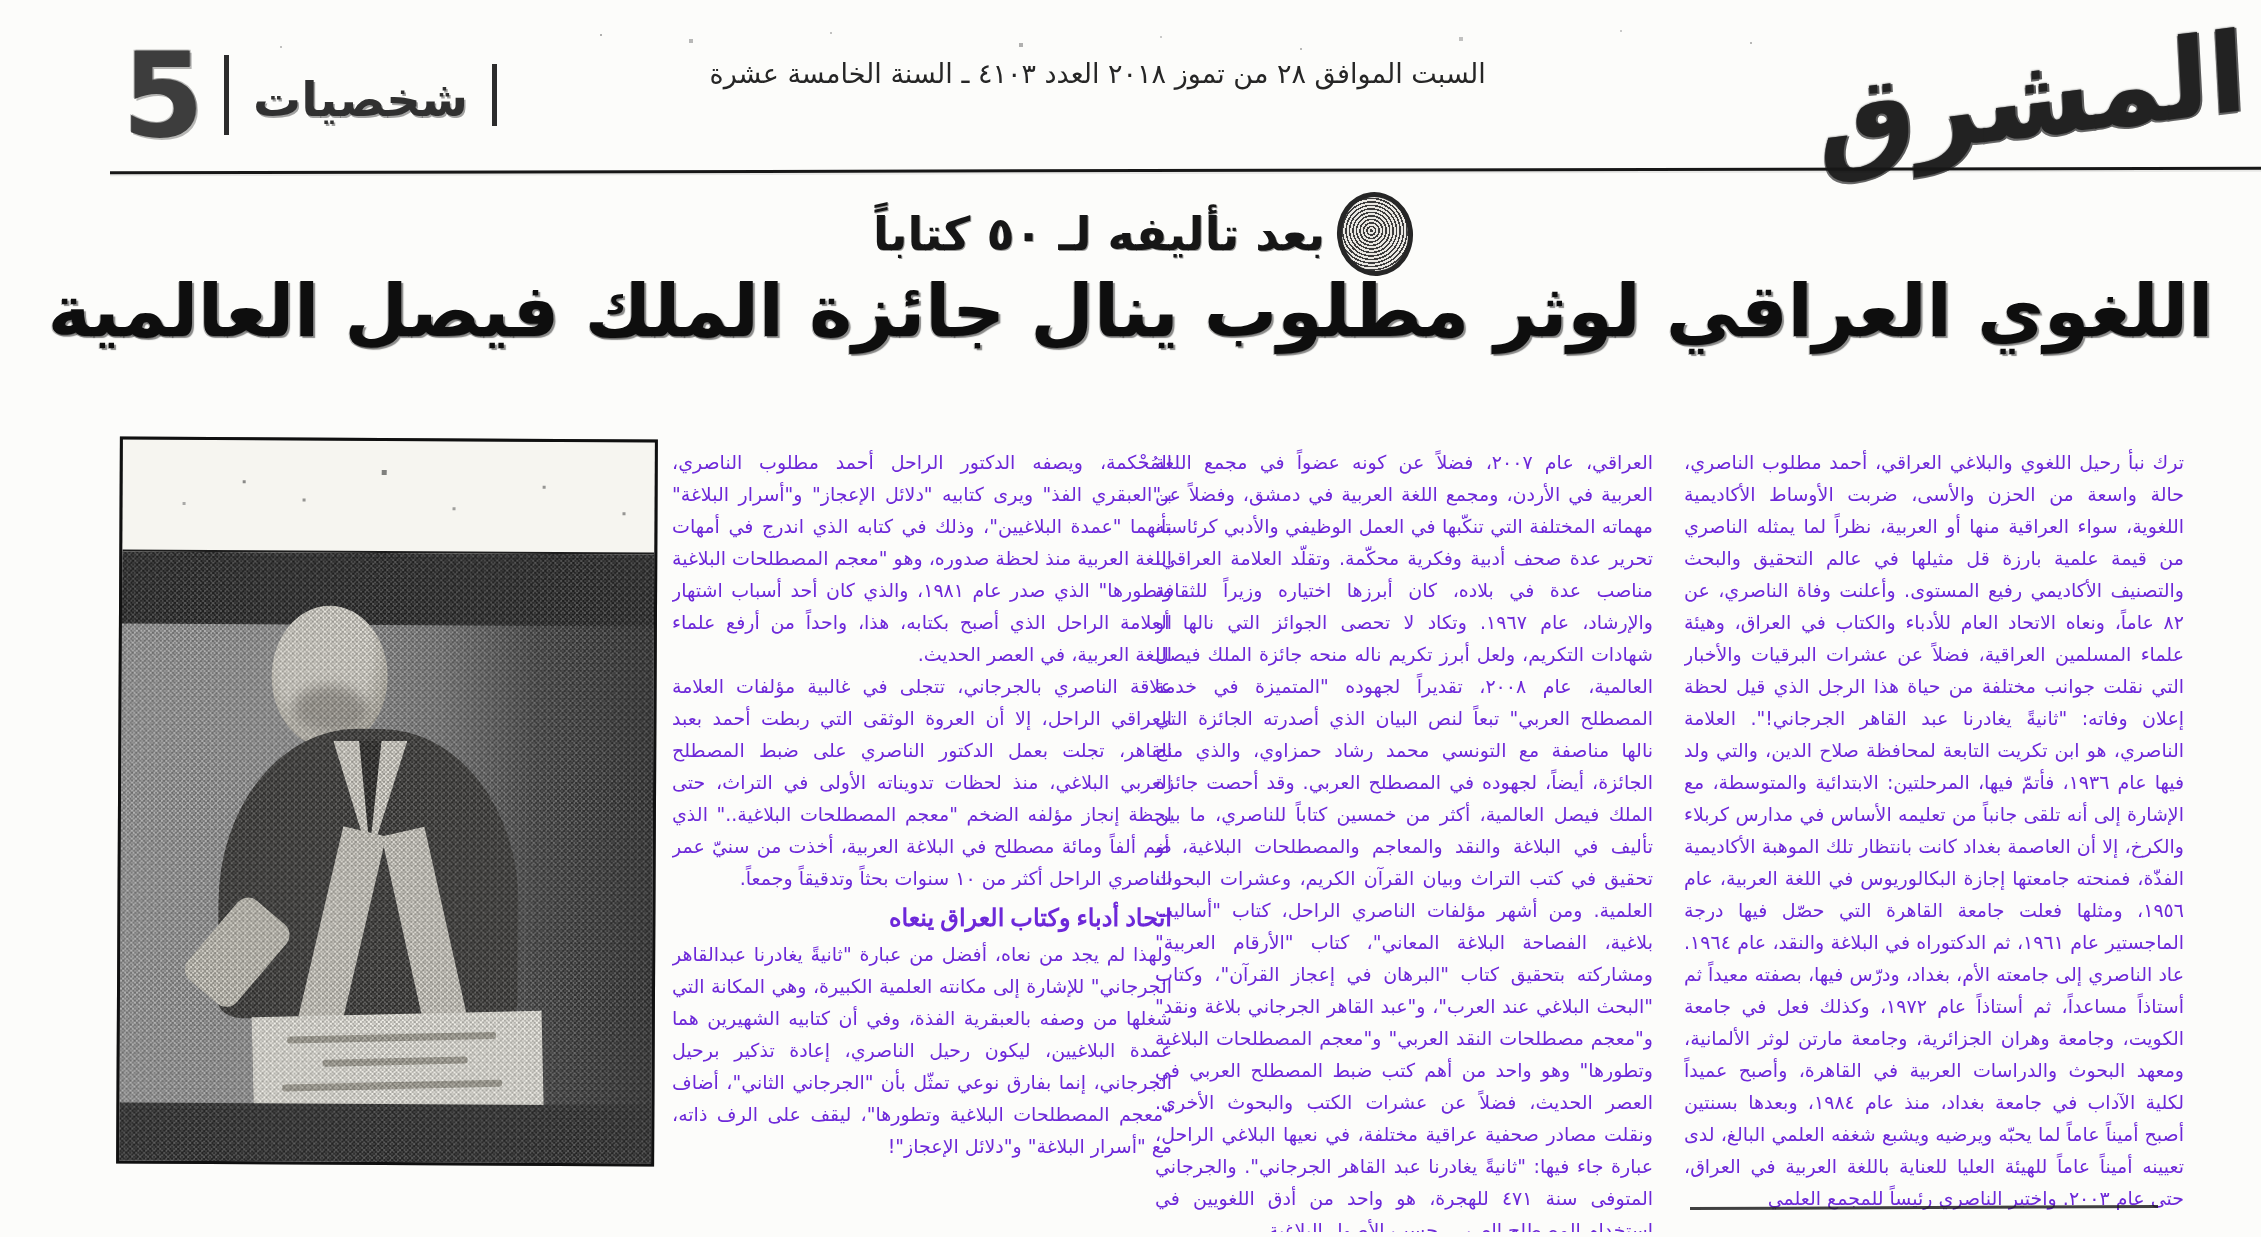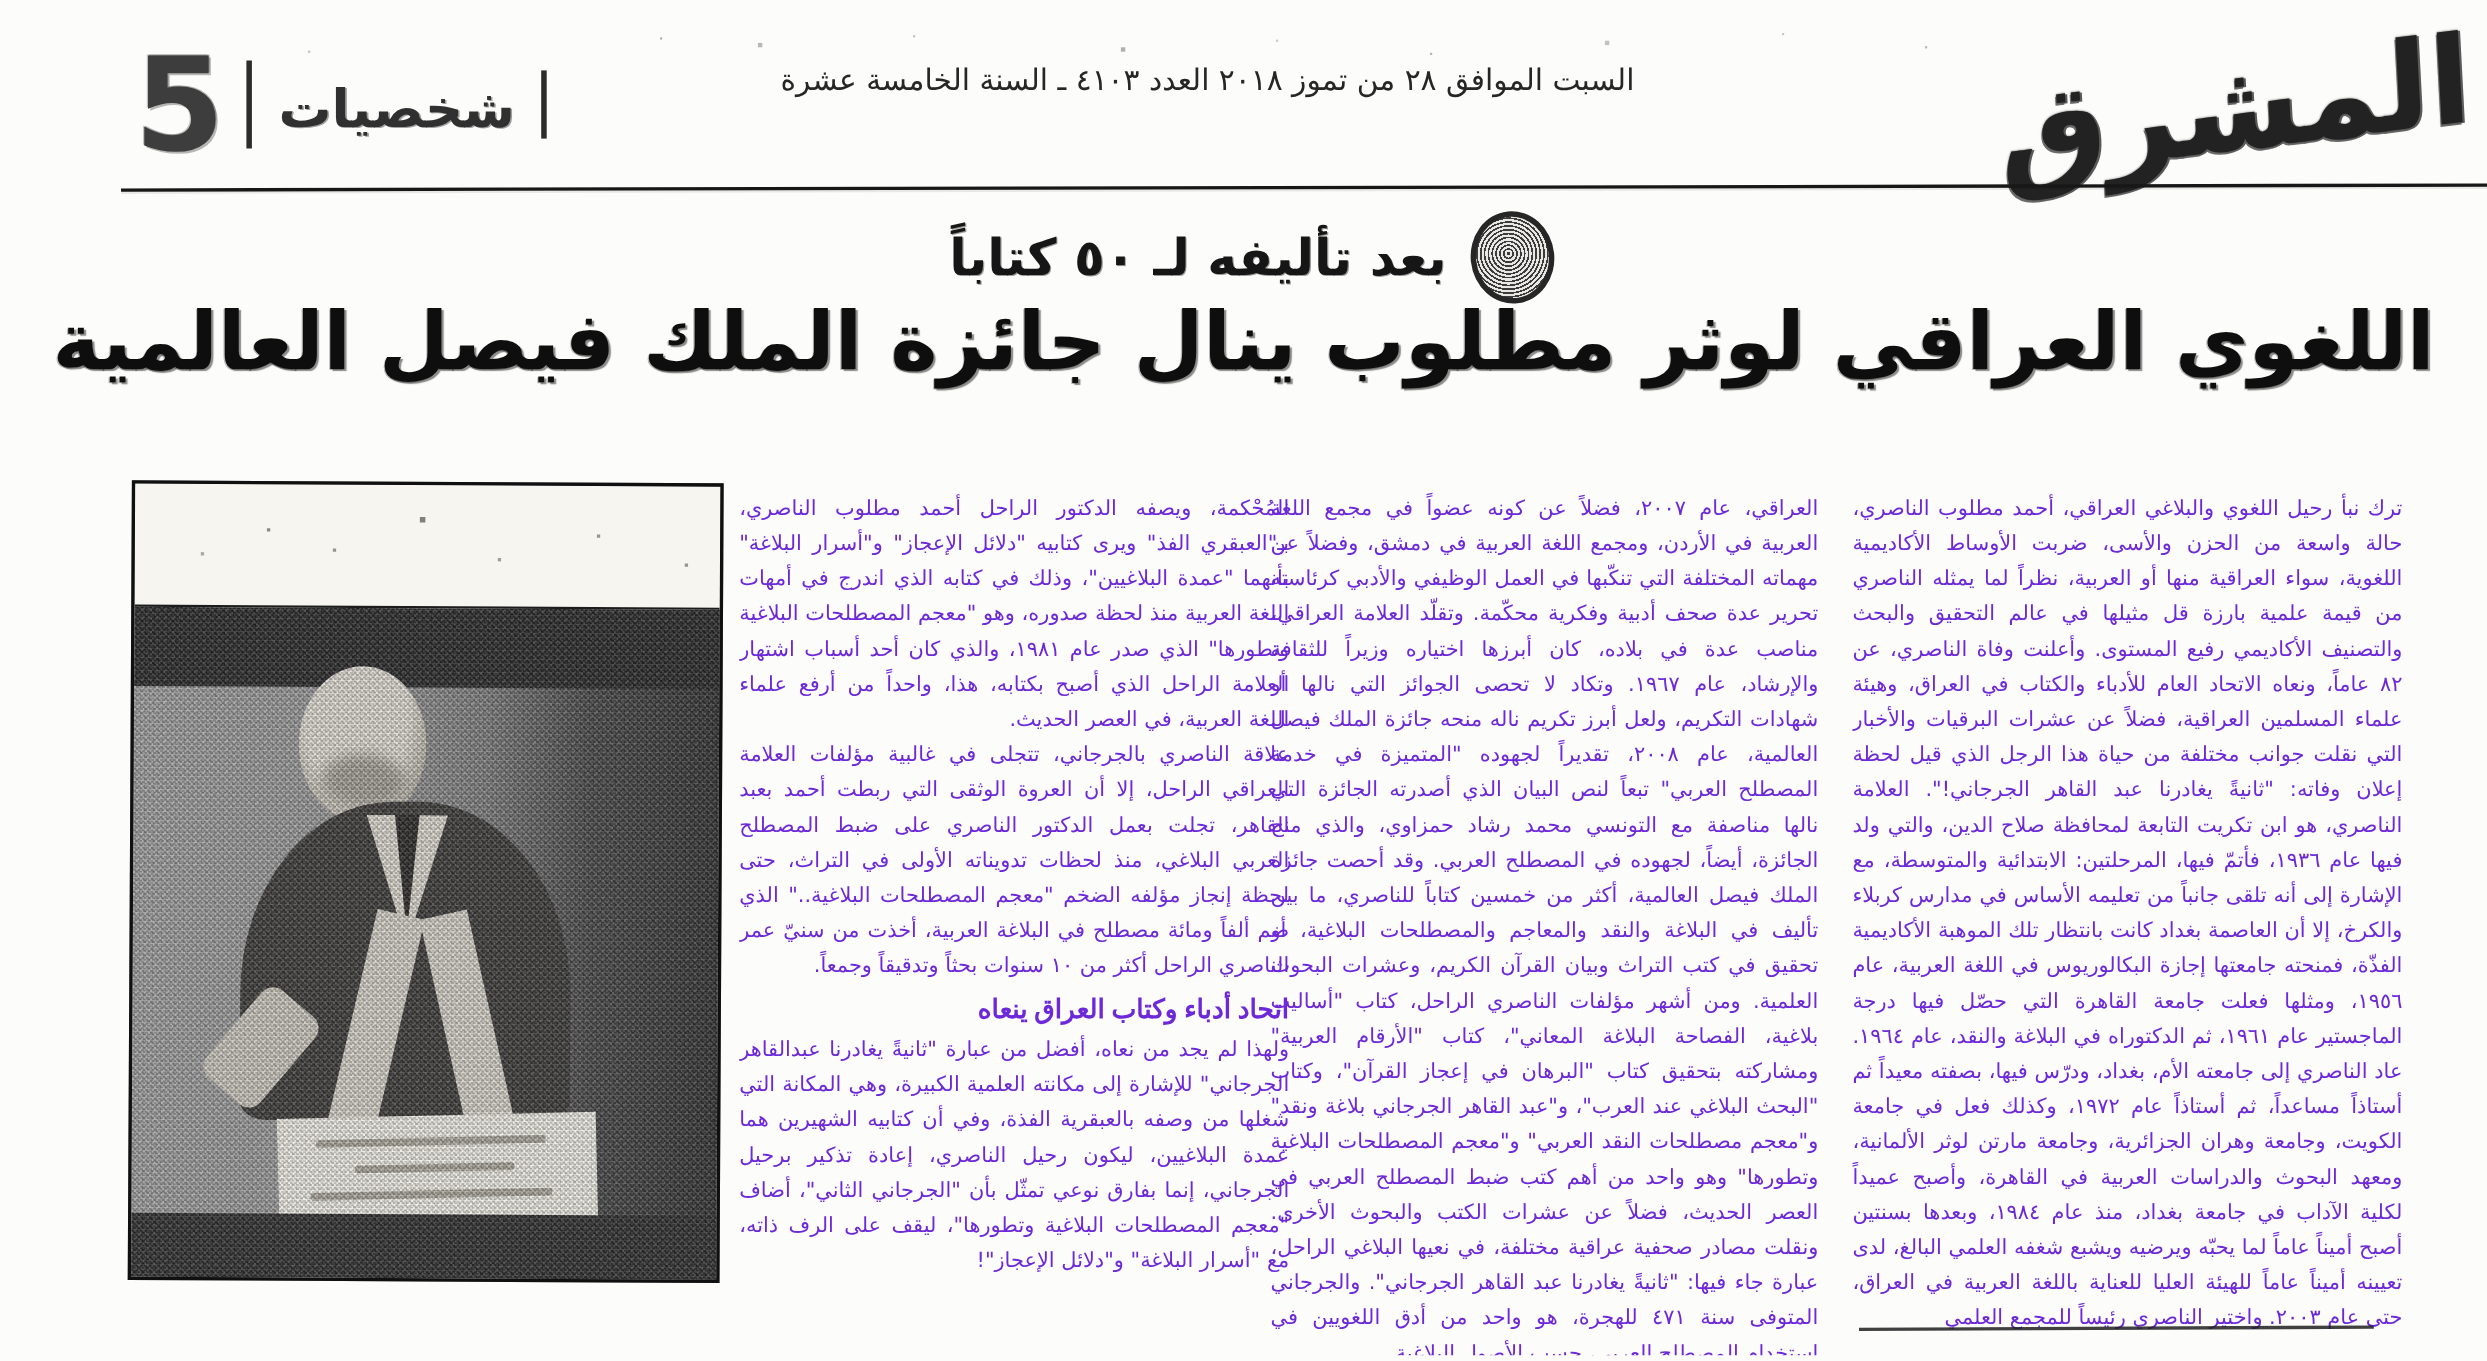--- a/index.html
+++ b/index.html
@@ -51,21 +51,21 @@
   .speckles {
     position:absolute; top:34px; left:600px; width:2px; height:2px; background:#666; opacity:.5;
     box-shadow:90px 6px 0 1px #777, 230px -2px 0 #888, 420px 10px 0 1px #666,
       560px 2px 0 #999, 700px 14px 0 #777, 860px 4px 0 1px #888,
       1020px -4px 0 #999, 1150px 8px 0 #777, -320px 12px 0 #888;
   }
 
   
   .kicker {
     position:absolute; top:192px; right:848px;
-    display:flex; align-items:center; gap:22px; direction:rtl;
+    display:flex; align-items:center; gap:12px; direction:rtl;
   }
   .ornament {
     width:76px; height:84px; flex:0 0 auto;
     border:5px solid #262626; border-radius:50%;
     background:repeating-radial-gradient(circle at 45% 45%, #3c3c3c 0 1.5px, #e9e7e2 1.5px 3.5px);
     transform:rotate(-6deg);
   }
   .kicker-text {
     font-size:46px; font-weight:bold; color:#161616;
     text-shadow:1px 1px 0 rgba(10,10,10,.4);

